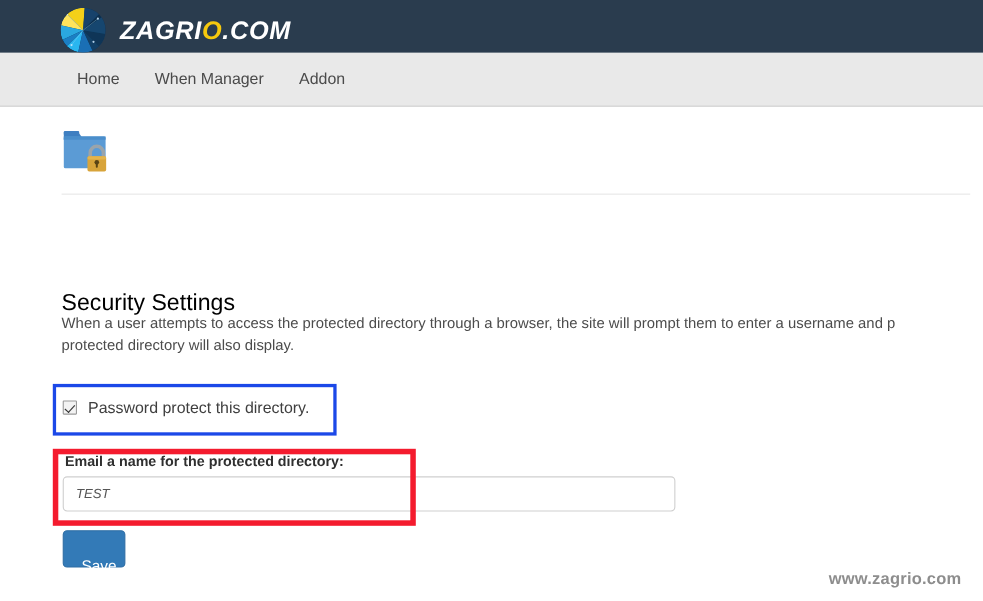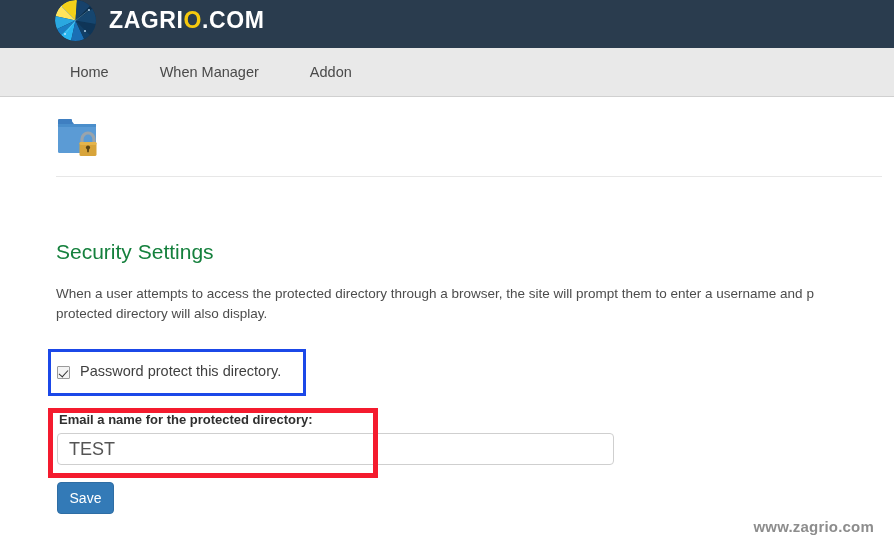--- a/index.html
+++ b/index.html
@@ -17,21 +17,22 @@
     background: #ffffff;
   }
 
   
   .topbar {
     position: absolute;
     left: 0; top: 0;
     width: 894px; height: 48px;
     background: #2a3c4e;
     display: flex;
-    align-items: flex-start;
+    align-items: flex-end;
+    font-style: italic;
   }
   .brand {
     display: flex;
     align-items: center;
     margin-left: 55px;
   }
   .logo-mark {
     width: 41px; height: 41px;
     border-radius: 50%;
     position: relative;
@@ -59,21 +60,20 @@
     width: 894px; height: 49px;
     background: #e9e9e9;
     border-bottom: 1px solid #d0d0d0;
   }
   .nav-items {
     position: absolute;
     left: 58px; top: 0;
     height: 48px;
     display: flex;
     align-items: center;
-    gap: 19px;
   }
   .nav-item {
     color: #4a4a4a;
     font-size: 14.5px;
     text-decoration: none;
     padding: 0 16px;
     line-height: 1;
     white-space: nowrap;
     cursor: pointer;
   }
@@ -111,23 +111,23 @@
     color: #3b3b3b;
     font-weight: normal;
     line-height: 1.2;
     white-space: nowrap;
     margin: 0;
   }
   .subheading b { font-weight: bold; color: #262626; }
 
   .section-title {
     position: absolute;
-    left: 56px; top: 239px;
+    left: 56px; top: 263px;
     font-size: 21px;
-    color: #15803d;
+    color: #000000;
     font-weight: normal;
     margin: 0;
     line-height: 1.2;
   }
 
   .section-desc {
     position: absolute;
     left: 56px; top: 284px;
     width: 880px;
     font-size: 13.5px;
@@ -142,21 +142,21 @@
     position: absolute;
     left: 48px; top: 349px;
     width: 258px; height: 47px;
     border: 3px solid #1b48e8;
     background: transparent;
   }
   .checkbox-row {
     position: absolute;
     left: 57px; top: 364px;
     display: flex;
-    align-items: flex-end;
+    align-items: flex-start;
   }
   .chk {
     width: 13px; height: 13px;
     border: 1px solid #9a9a9a;
     background: #f3f3f3;
     border-radius: 1px;
     position: relative;
     flex: 0 0 auto;
     cursor: pointer;
   }
@@ -196,39 +196,40 @@
     white-space: nowrap;
   }
   .text-input {
     position: absolute;
     left: 57px; top: 433px;
     width: 557px; height: 32px;
     border: 1px solid #cfcfcf;
     border-radius: 4px;
     background: #ffffff;
     padding: 0 11px;
-    font-size: 18px;
+    font-size: 12px;
     color: #555555;
     font-family: "Liberation Sans", sans-serif;
     outline: none;
+    font-style: italic;
   }
 
   
   .save-btn {
     position: absolute;
     left: 57px; top: 482px;
     width: 57px; height: 32px;
     background: #337ab7;
     border: 1px solid #2e6da4;
     border-radius: 4px;
     color: #ffffff;
     font-size: 14px;
     font-family: "Liberation Sans", sans-serif;
     cursor: pointer;
-    padding: 0;
+    padding: 16px;
     line-height: 30px;
   }
 
   
   .watermark {
     position: absolute;
     right: 20px; bottom: 11px;
     font-size: 15px;
     font-weight: bold;
     color: #8d8d8d;

